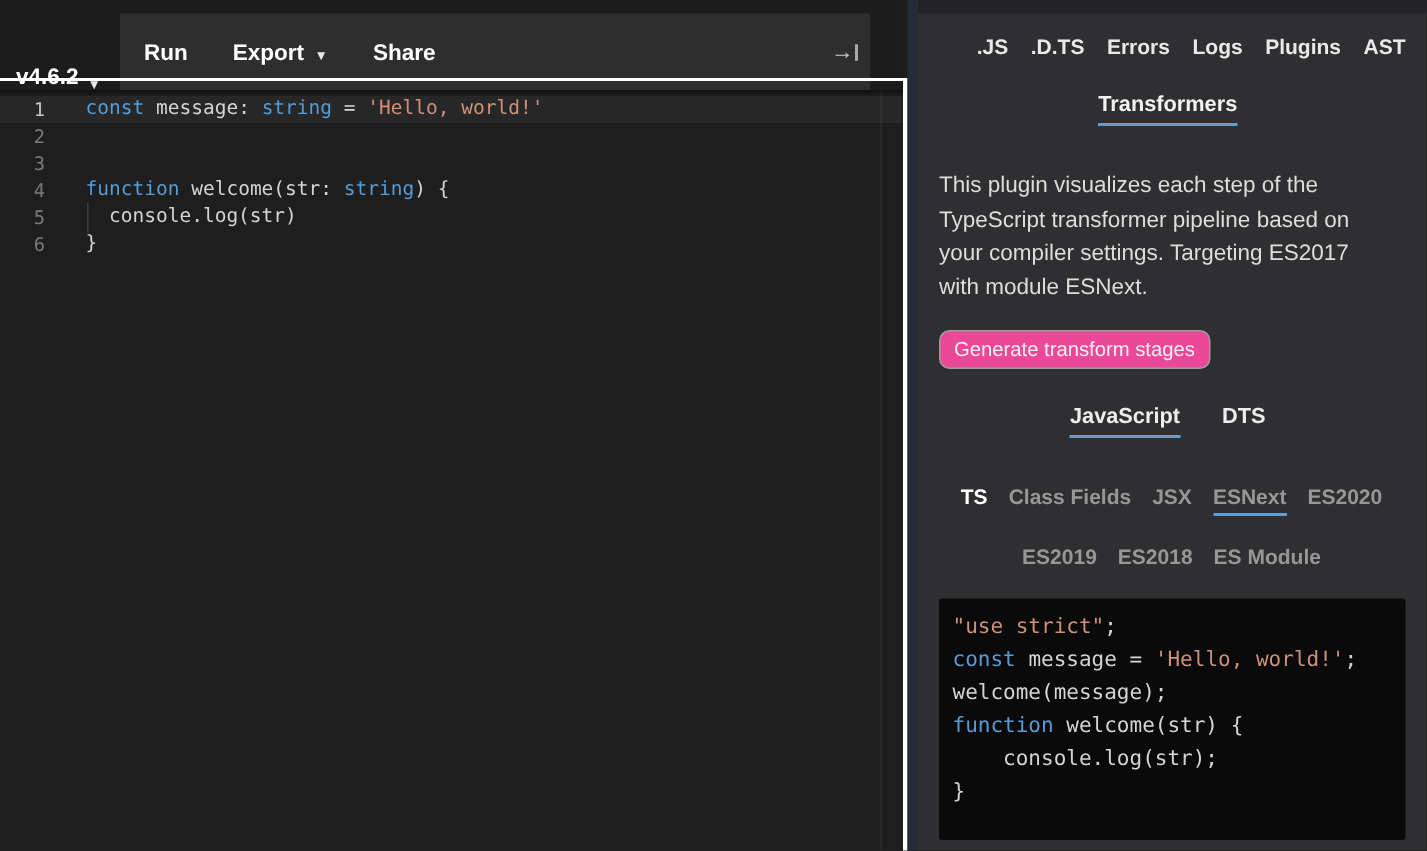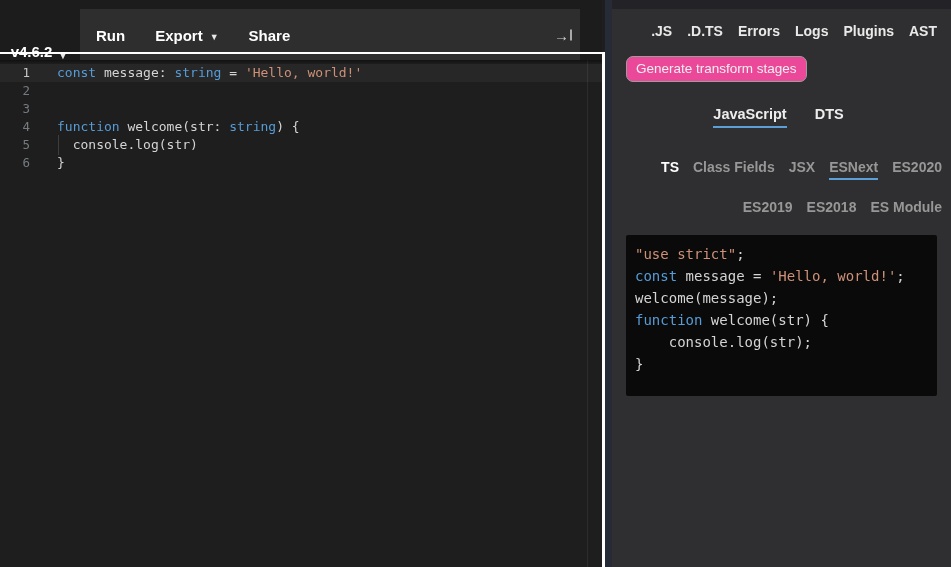--- a/index.html
+++ b/index.html
@@ -66,21 +66,21 @@
 
   .gen-btn { margin-top:17px; margin-left:6px; display:inline-block; font-size:13.5px; color:#f0f0f0;
              background:#ec4899; border:1.5px solid #9d9d9d; border-radius:7px;
              padding:4px 9px 5px 9px; cursor:pointer; font-family:"Liberation Sans", sans-serif; }
 
   .jsdts-row { margin-top:24px; display:flex; justify-content:center; gap:28px;
                font-size:14.5px; font-weight:700; color:#ededed; }
   .jsdts-row .otab { cursor:pointer; }
 
   .stage-tabs { margin-top:31px; margin-left:auto; margin-right:auto; width:322px;
-                display:flex; flex-wrap:wrap; justify-content:flex-end; column-gap:14px; row-gap:19px;
+                display:flex; flex-wrap:wrap; justify-content:center; column-gap:14px; row-gap:19px;
                 font-size:14px; font-weight:700; }
   .stage { color:#979797; cursor:pointer; }
   .stage.current { color:#ffffff; }
   .stage.selected { border-bottom:2px solid var(--accent); padding-bottom:3px; }
 
   .output-block { margin-top:20px; margin-left:6px; height:161px; background:#0a0a0a; border-radius:2px;
                   padding:8px 9px; font-family:"DejaVu Sans Mono", monospace; font-size:14px;
                   overflow:hidden; }
   .out-line { height:22px; line-height:22px; white-space:pre; }
 </style>
@@ -152,21 +152,25 @@
 
     <div class="plugin-tabs" id="plugin-tabs">
         <span class="ptab">.JS</span>
         <span class="ptab">.D.TS</span>
         <span class="ptab">Errors</span>
         <span class="ptab">Logs</span>
         <span class="ptab">Plugins</span>
         <span class="ptab">AST</span>
       </div>
 
+    <div class="row-center transformers-row">
+      <span class="transformers underlined">Transformers</span>
+    </div>
 
+    <div class="plugin-desc">This plugin visualizes each step of the TypeScript transformer pipeline based on your compiler settings. Targeting ES2017 with module ESNext.</div>
 
     <div>
       <button class="gen-btn">Generate transform stages</button>
     </div>
 
     <div class="jsdts-row" id="jsdts-tabs">
         <span class="otab underlined">JavaScript</span>
         <span class="otab">DTS</span>
       </div>
 

